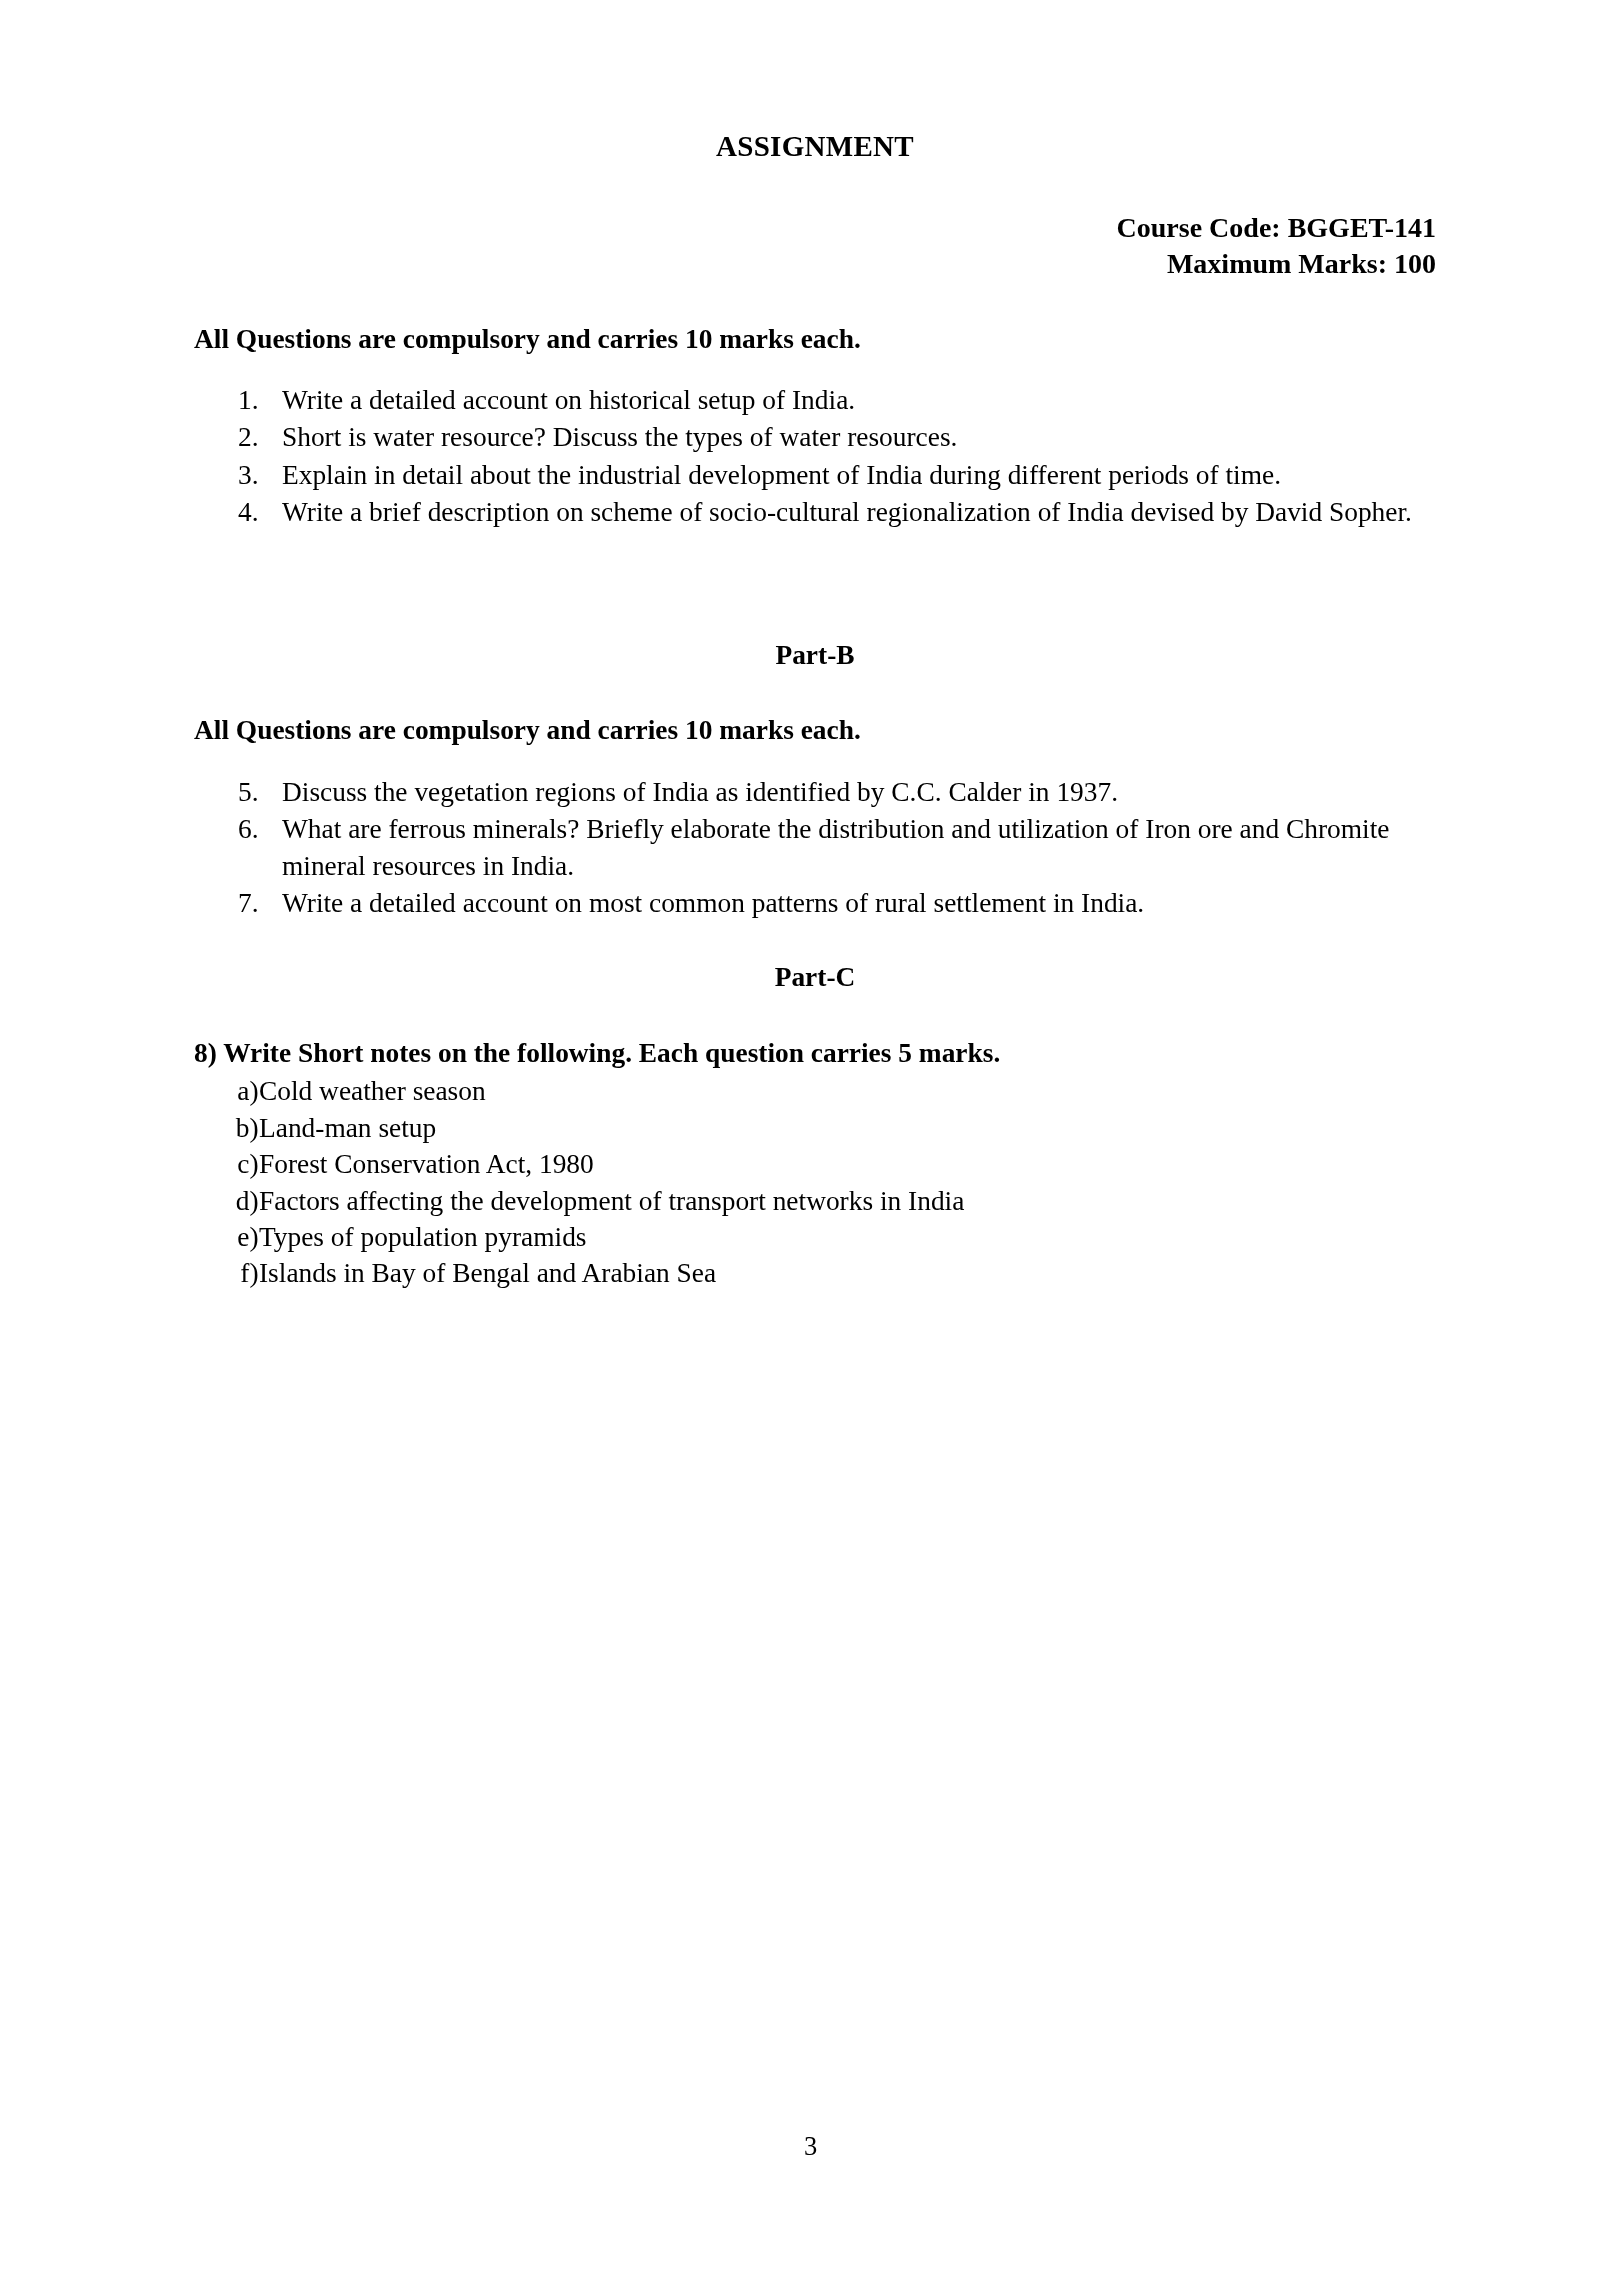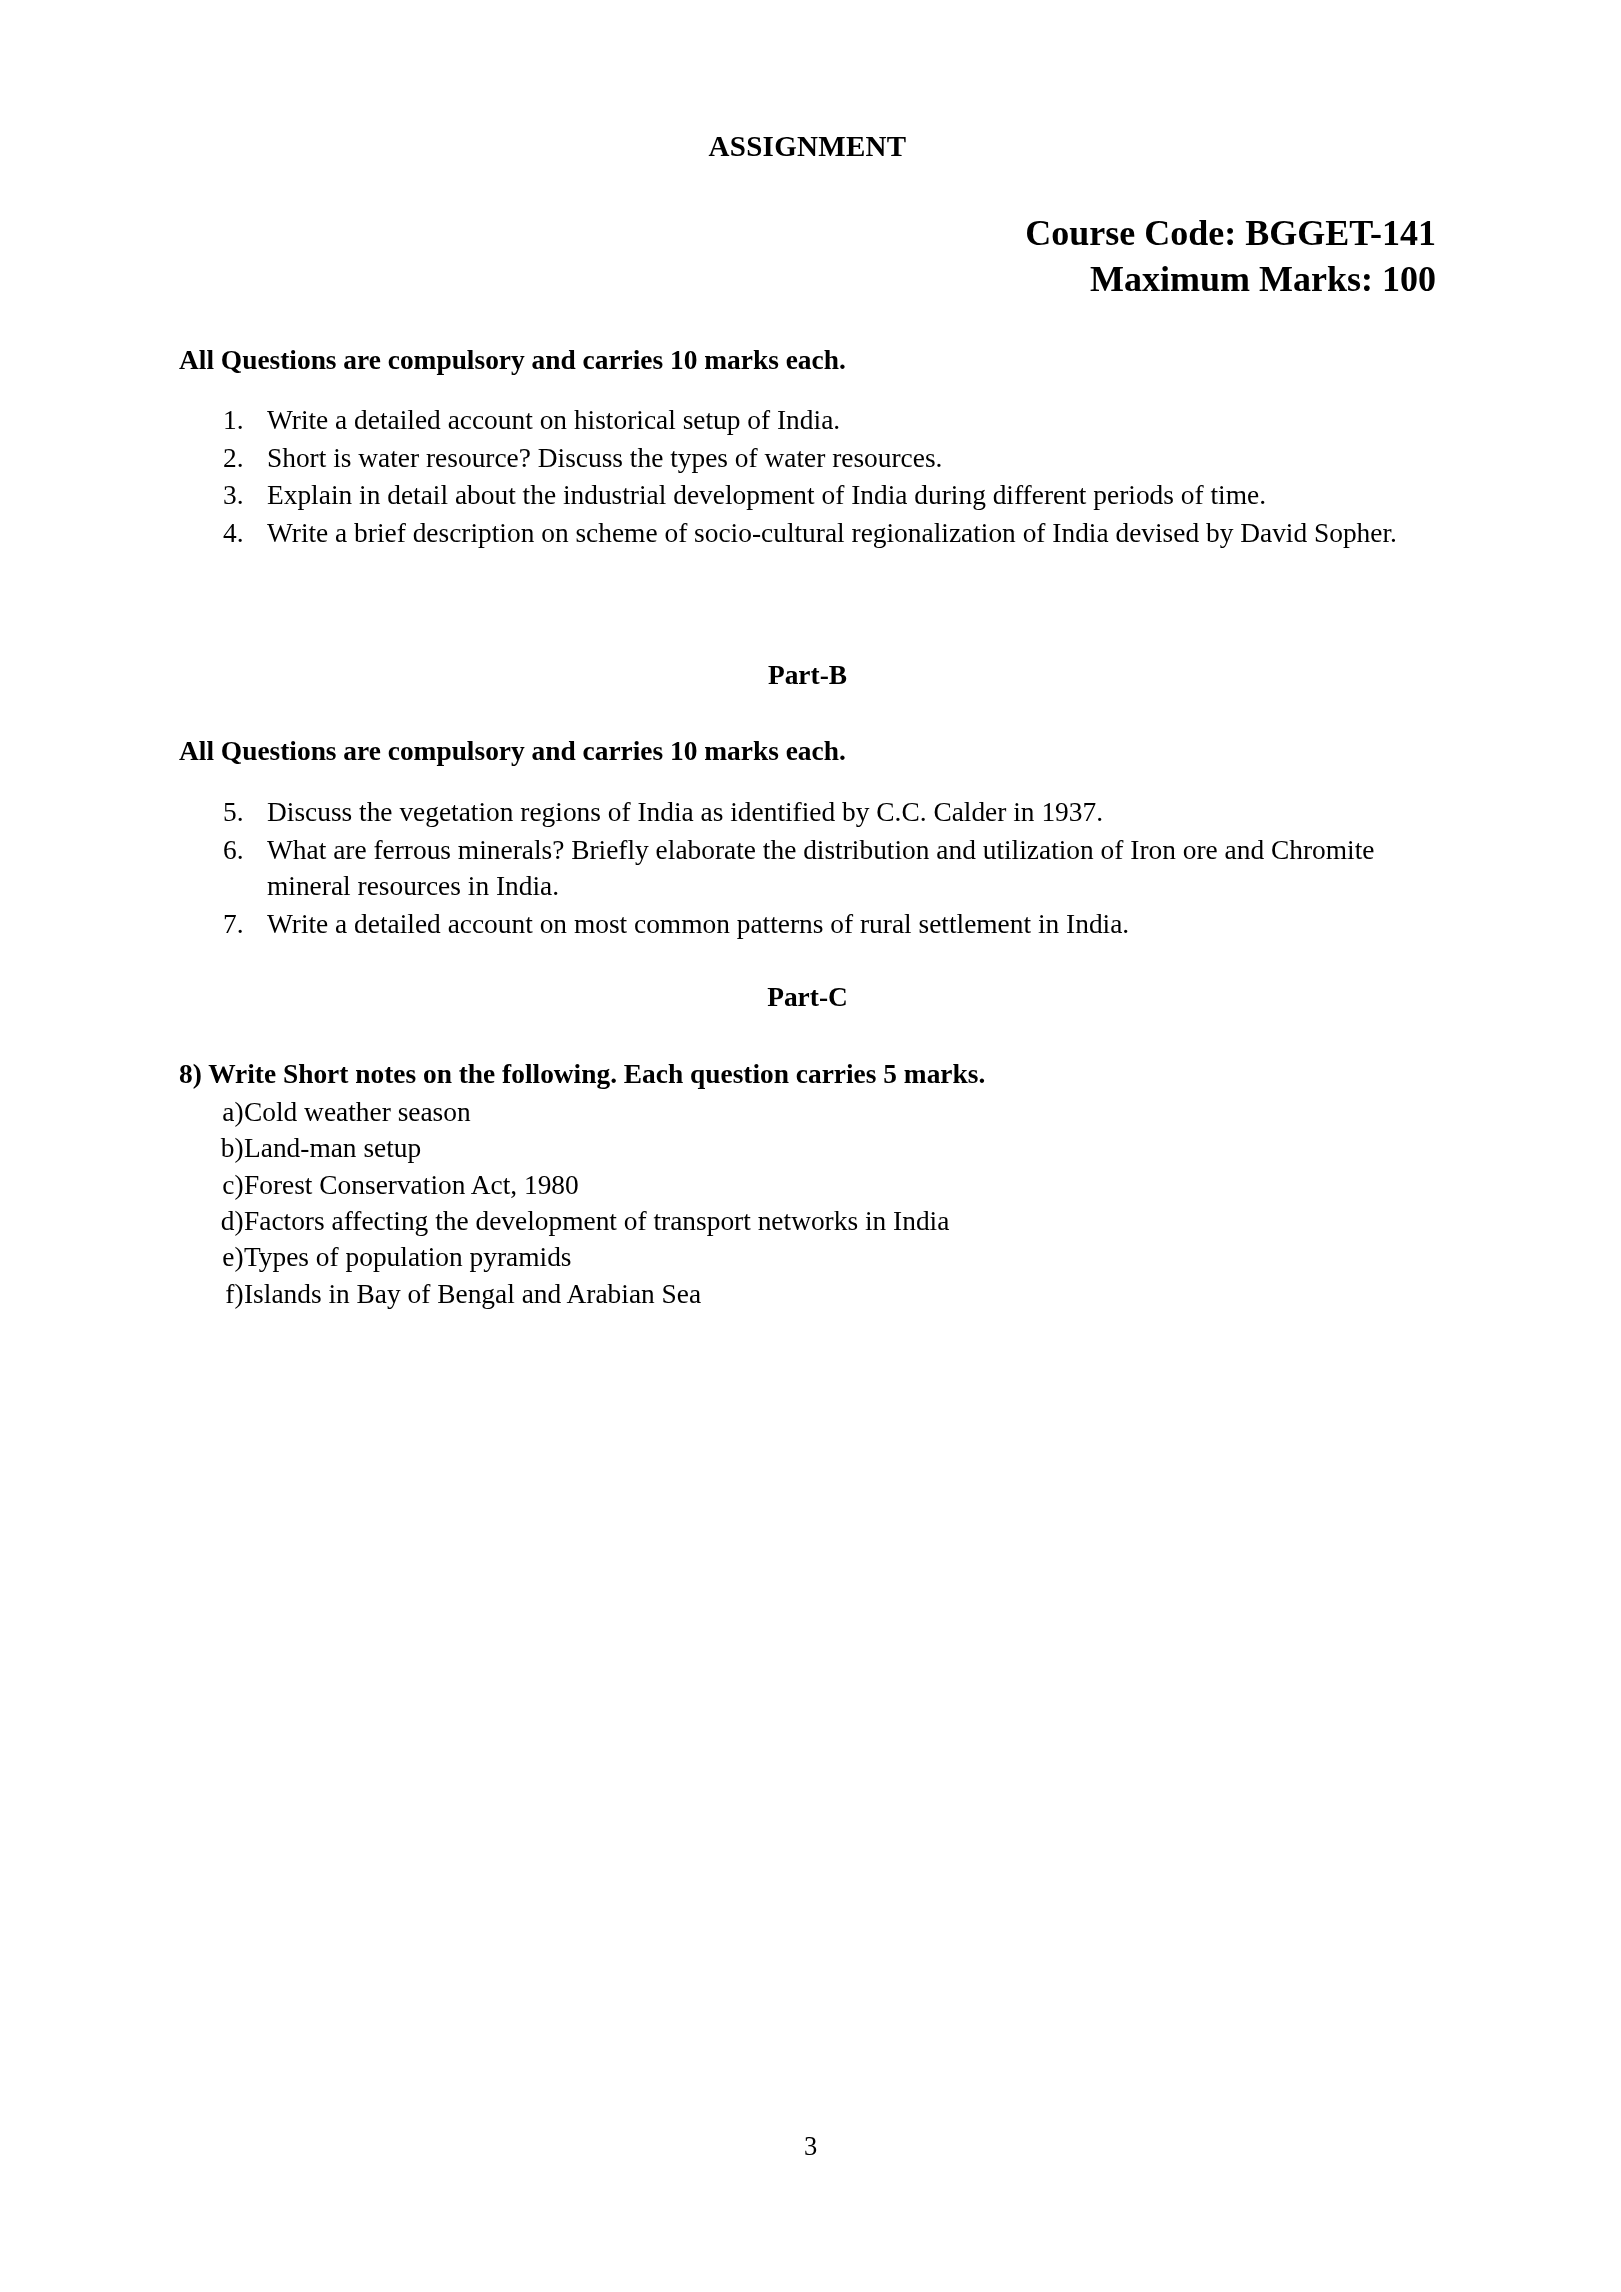--- a/index.html
+++ b/index.html
@@ -12,41 +12,41 @@
     width: 1621px;
     height: 2293px;
     background: #ffffff;
     font-family: "Liberation Serif", "DejaVu Serif", serif;
     color: #000000;
     box-sizing: border-box;
     overflow: hidden;
   }
   .content {
     position: absolute;
-    left: 179px;
+    left: 194px;
     right: 185px;
     top: 0;
   }
 
   
   .doc-title {
     text-align: center;
     font-weight: bold;
     font-size: 29px;
     letter-spacing: 0.3px;
     margin: 0;
     padding-top: 129px;
     line-height: 1.2;
   }
 
   
   .meta-block {
     text-align: right;
     font-weight: bold;
-    font-size: 36px;
+    font-size: 28px;
     line-height: 1.28;
     margin-top: 46px;
   }
   .meta-line { display: block; white-space: nowrap; }
 
   
   .part-heading {
     text-align: center;
     font-weight: bold;
     font-size: 27.4px;

